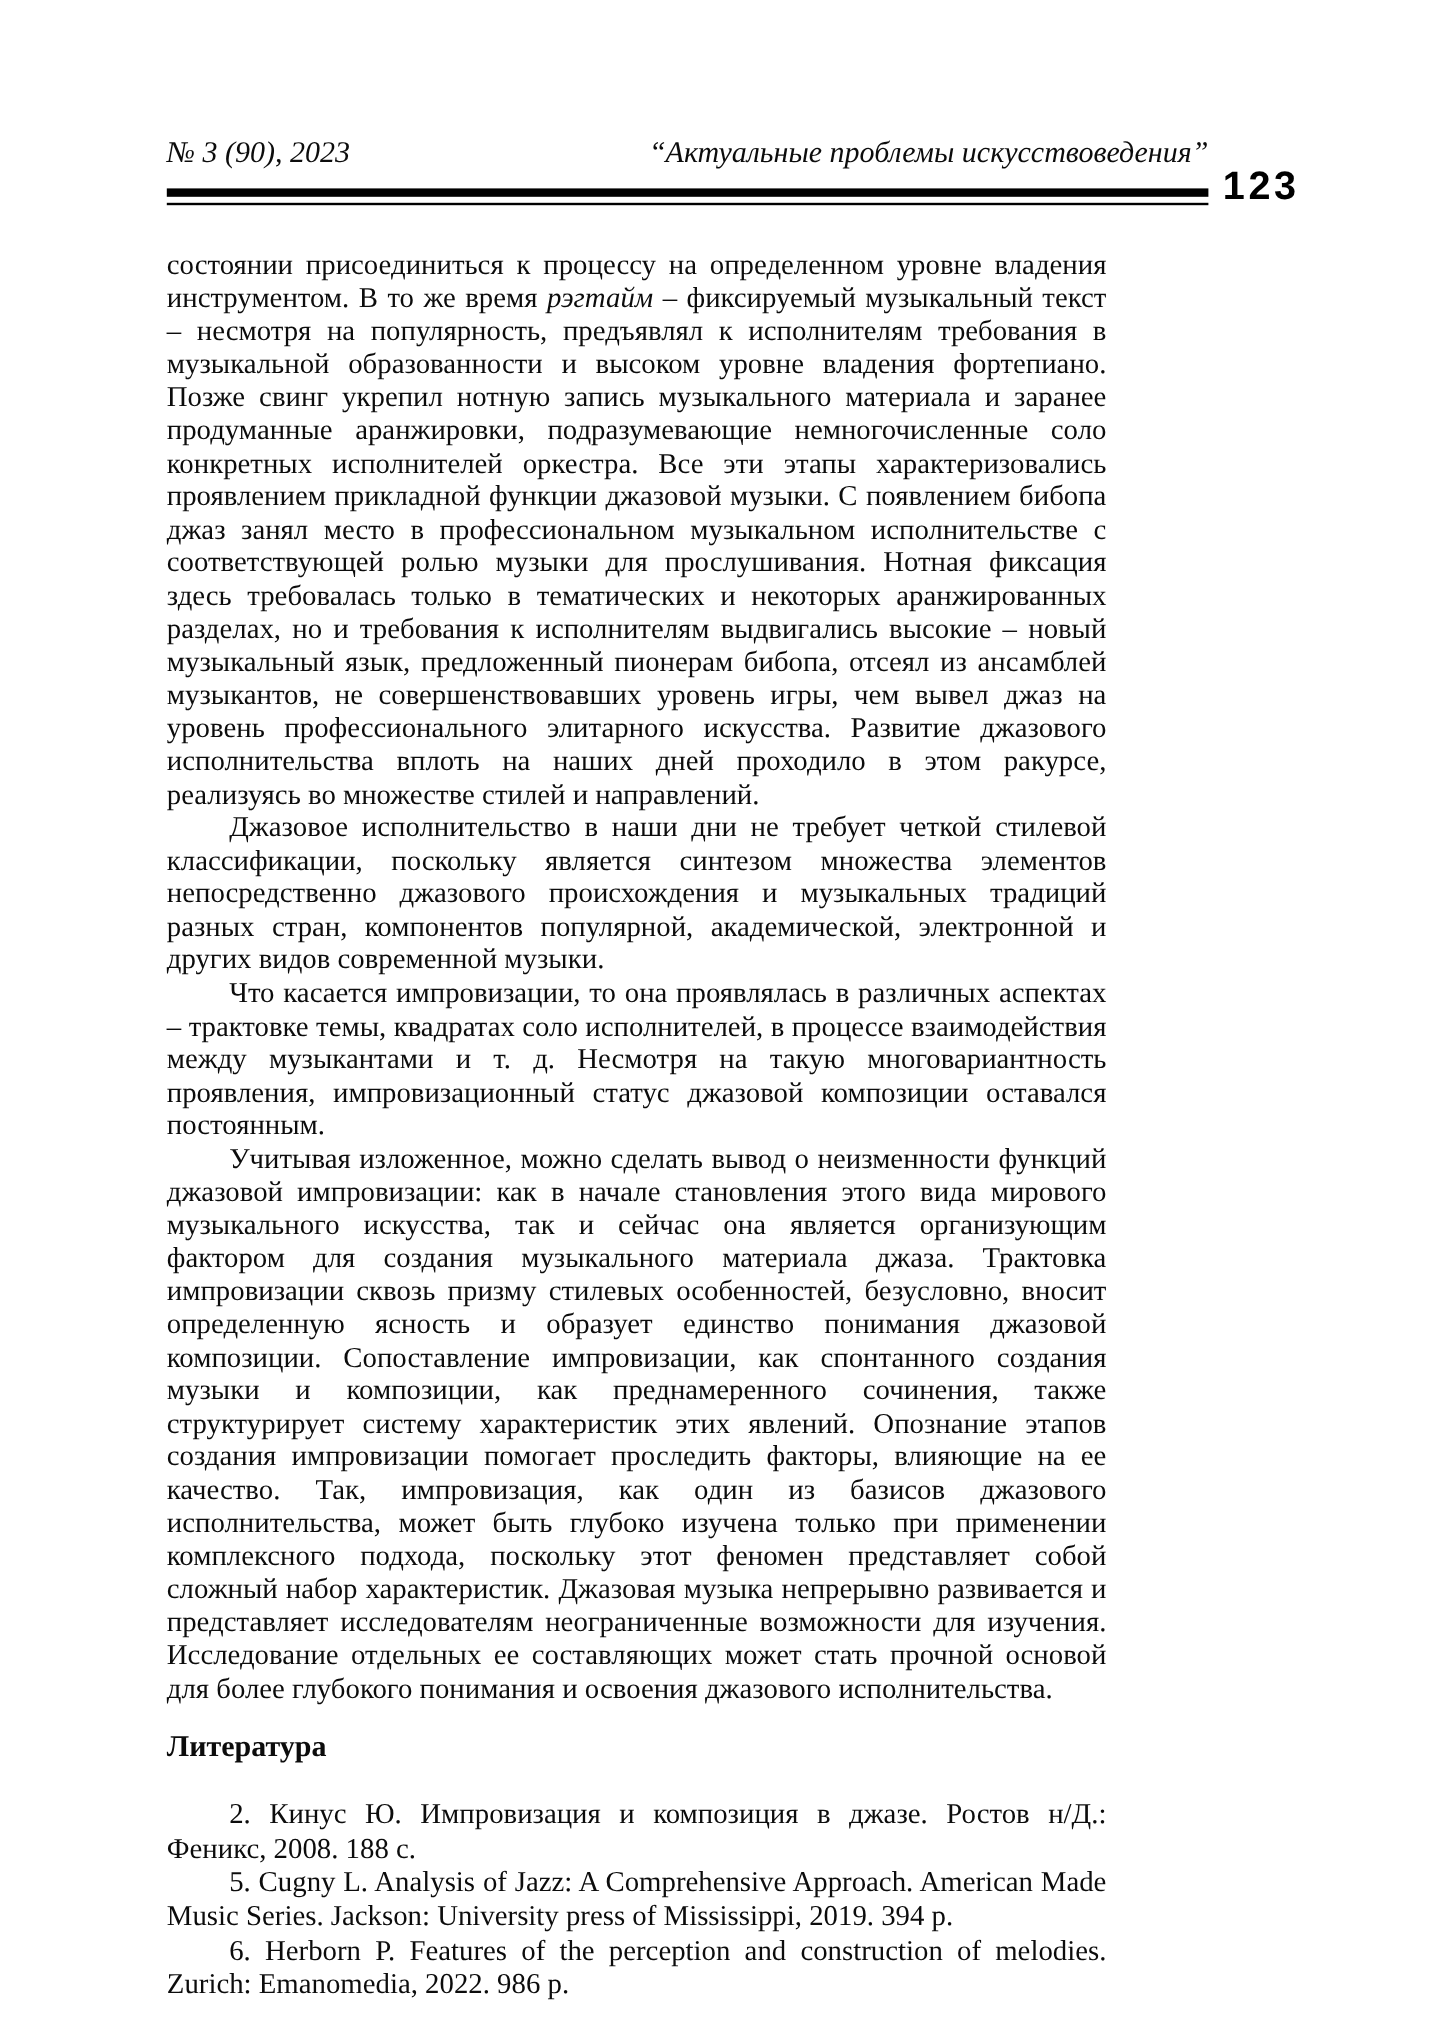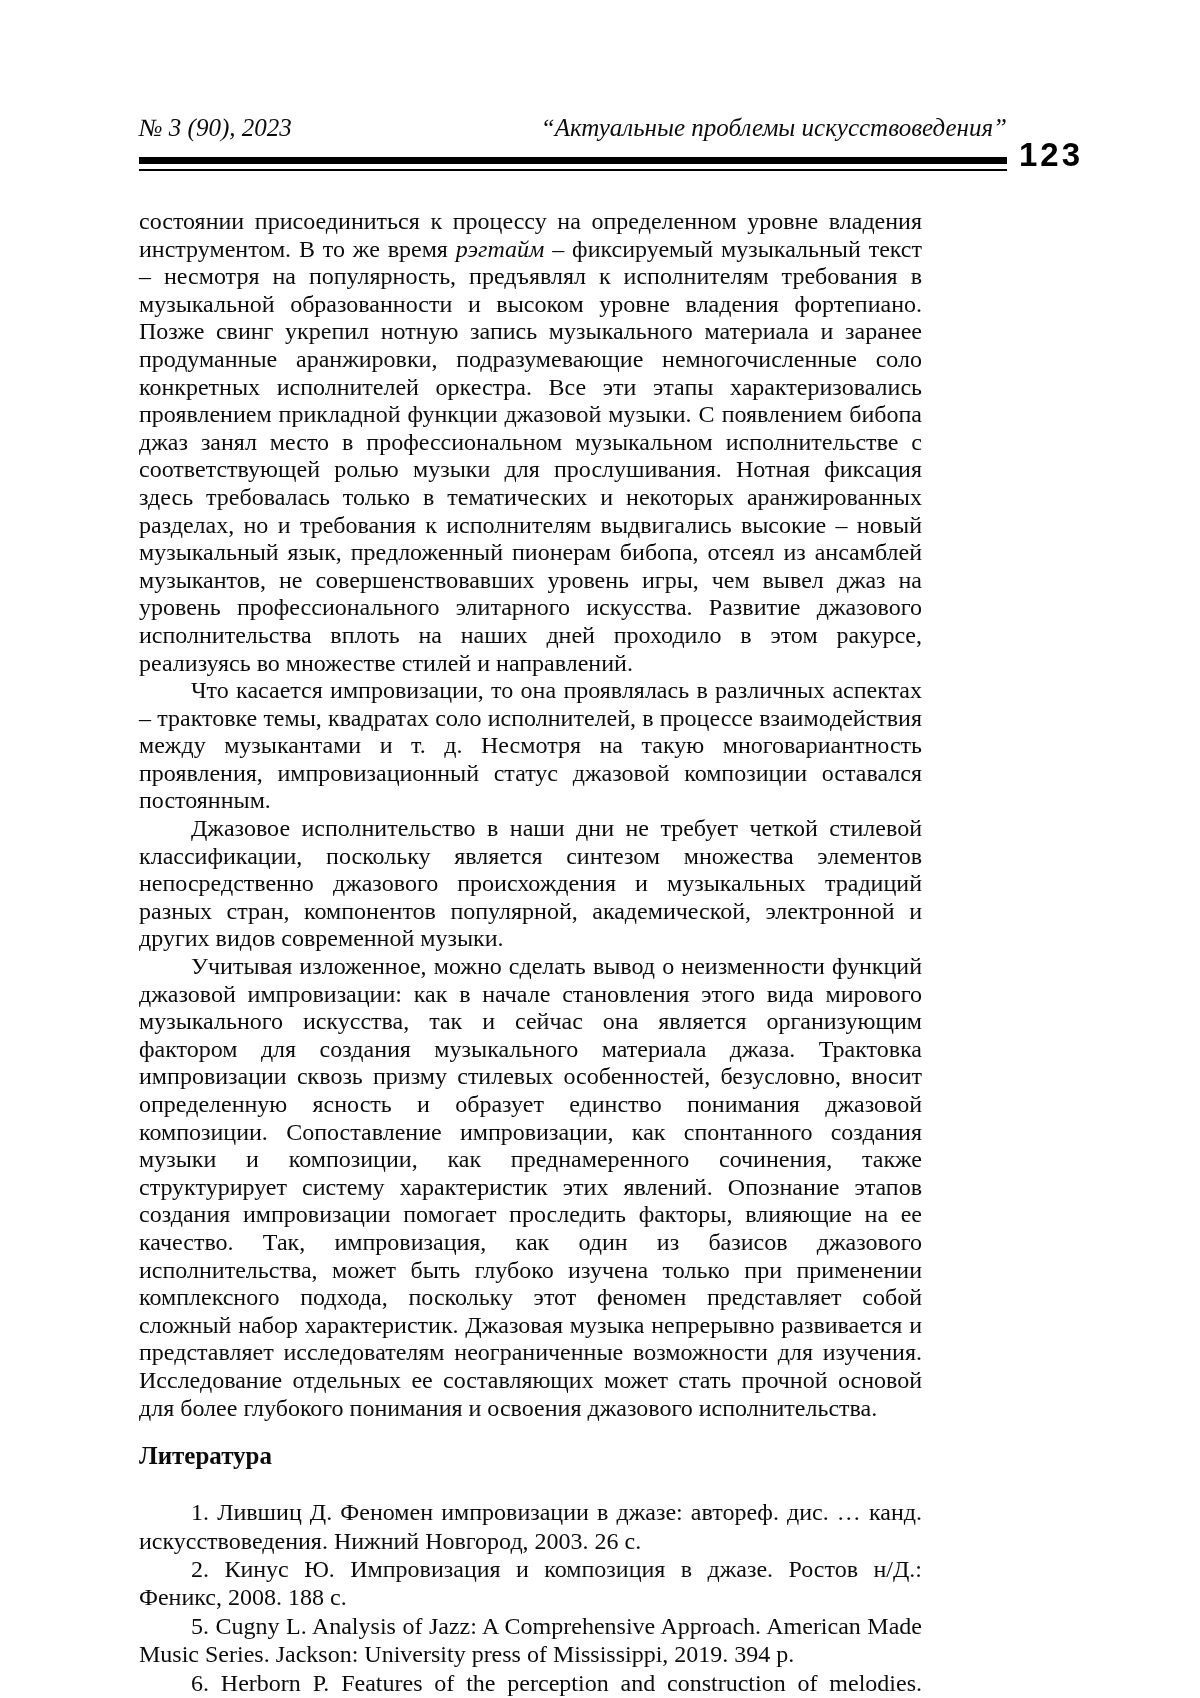--- a/index.html
+++ b/index.html
@@ -97,29 +97,28 @@
       <div class="rule-thick"></div>
       <div class="rule-thin"></div>
       <span class="page-num">123</span>
     </div>
   </header>
 
   <main class="content">
 
     <p class="para no-indent"><span>состоянии присоединиться к процессу на определенном уровне владения инструментом. В то же время </span><em>рэгтайм</em><span> – фиксируемый музыкальный текст – несмотря на популярность, предъявлял к исполнителям требования в музыкальной образованности и высоком уровне владения фортепиано. Позже свинг укрепил нотную запись музыкального материала и заранее продуманные аранжировки, подразумевающие немногочисленные соло конкретных исполнителей оркестра. Все эти этапы характеризовались проявлением прикладной функции джазовой музыки. С появлением бибопа джаз занял место в профессиональном музыкальном исполнительстве с соответствующей ролью музыки для прослушивания. Нотная фиксация здесь требовалась только в тематических и некоторых аранжированных разделах, но и требования к исполнителям выдвигались высокие – новый музыкальный язык, предложенный пионерам бибопа, отсеял из ансамблей музыкантов, не совершенствовавших уровень игры, чем вывел джаз на уровень профессионального элитарного искусства. Развитие джазового исполнительства вплоть на наших дней проходило в этом ракурсе, реализуясь во множестве стилей и направлений.</span></p>
 
+    <p class="para">Джазовое исполнительство в наши дни не требует четкой стилевой классификации, поскольку является синтезом множества элементов непосредственно джазового происхождения и музыкальных традиций разных стран, компонентов популярной, академической, электронной и других видов современной музыки.</p>
+
     <p class="para">Что касается импровизации, то она проявлялась в различных аспектах – трактовке темы, квадратах соло исполнителей, в процессе взаимодействия между музыкантами и т. д. Несмотря на такую многовариантность проявления, импровизационный статус джазовой композиции оставался постоянным.</p>
-
-    <p class="para">Джазовое исполнительство в наши дни не требует четкой стилевой классификации, поскольку является синтезом множества элементов непосредственно джазового происхождения и музыкальных традиций разных стран, компонентов популярной, академической, электронной и других видов современной музыки.</p>
 
     <p class="para">Учитывая изложенное, можно сделать вывод о неизменности функций джазовой импровизации: как в начале становления этого вида мирового музыкального искусства, так и сейчас она является организующим фактором для создания музыкального материала джаза. Трактовка импровизации сквозь призму стилевых особенностей, безусловно, вносит определенную ясность и образует единство понимания джазовой композиции. Сопоставление импровизации, как спонтанного создания музыки и композиции, как преднамеренного сочинения, также структурирует систему характеристик этих явлений. Опознание этапов создания импровизации помогает проследить факторы, влияющие на ее качество. Так, импровизация, как один из базисов джазового исполнительства, может быть глубоко изучена только при применении комплексного подхода, поскольку этот феномен представляет собой сложный набор характеристик. Джазовая музыка непрерывно развивается и представляет исследователям неограниченные возможности для изучения. Исследование отдельных ее составляющих может стать прочной основой для более глубокого понимания и освоения джазового исполнительства.</p>
 
     <h2 class="lit-heading">Литература</h2>
 
     <section class="refs">
-      <p class="para">1. Лившиц Д. Феномен импровизации в джазе: автореф. дис. … канд. искусствоведения. Нижний Новгород, 2003. 26 с.</p>
       <p class="para">2. Кинус Ю. Импровизация и композиция в джазе. Ростов н/Д.: Феникс, 2008. 188 с.</p>
       <p class="para">5. Cugny L. Analysis of Jazz: A Comprehensive Approach. American Made Music Series. Jackson: University press of Mississippi, 2019. 394 p.</p>
       <p class="para">6. Herborn P. Features of the perception and construction of melodies. Zurich: Emanomedia, 2022. 986 p.</p>
     </section>
 
   </main>
 </div>
 
 </body></html>

